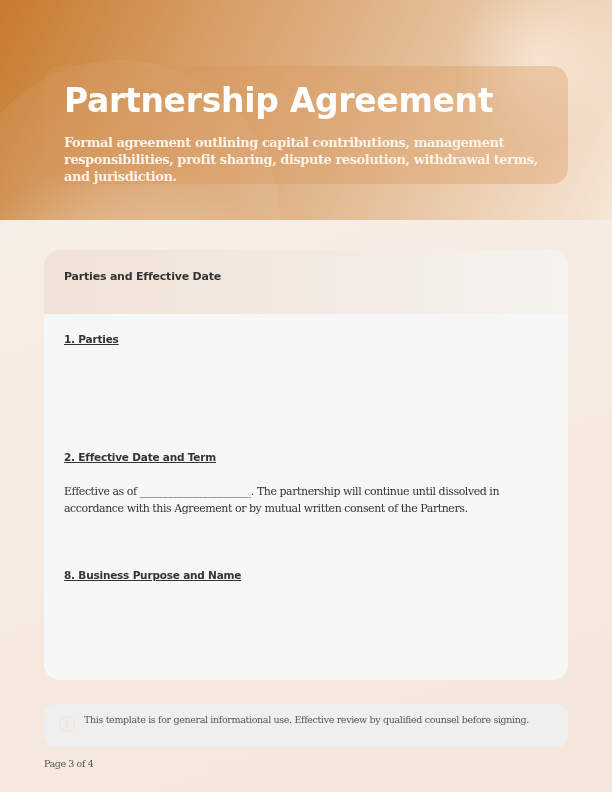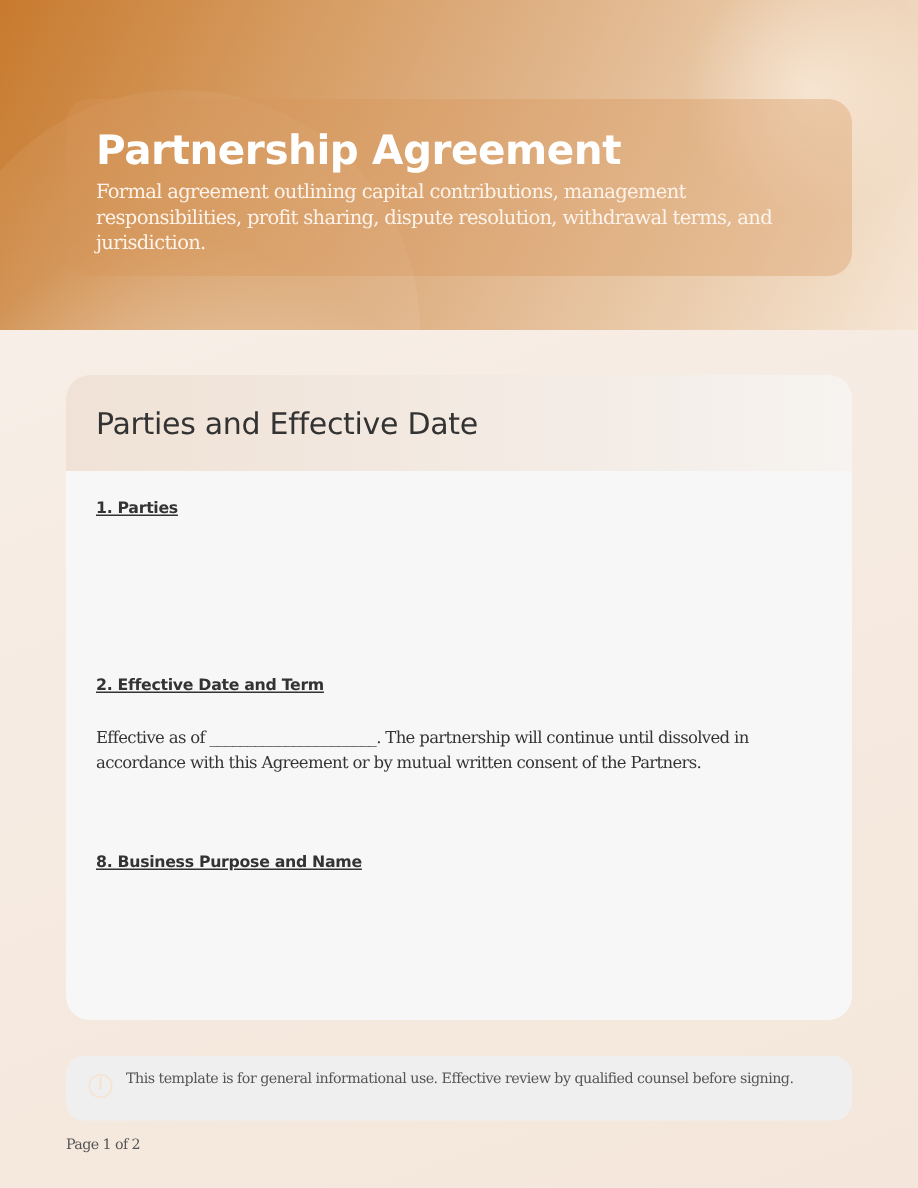--- a/index.html
+++ b/index.html
@@ -24,40 +24,40 @@
       background: radial-gradient(circle at 50% 85%, rgba(255,255,255,0.9) 0%, rgba(255,255,255,0.35) 25%, rgba(255,255,255,0.08) 55%, rgba(255,255,255,0.04) 100%);
     }
     .hero-card {
       position: absolute; left: 44px; top: 66px; width: 524px; height: 118px;
       border-radius: 16px;
       background: rgba(214,150,90,0.35);
       padding: 18px 20px 0 20px;
     }
     .hero-title {
       font-family: "DejaVu Sans", sans-serif; font-weight: bold;
-      font-size: 27px; color: #ffffff; letter-spacing: -0.3px;
+      font-size: 33px; color: #ffffff; letter-spacing: -0.3px;
       line-height: 34px;
     }
     .hero-sub {
-      margin-top: 2px;
+      margin-top: 16px;
       font-family: "DejaVu Serif", serif; font-size: 13px; line-height: 17px;
-      color: #fdf3ea; letter-spacing: -0.45px;
+      color: #fdf3ea; letter-spacing: -0.45px; font-weight: bold;
     }
     .card {
       position: absolute; left: 44px; top: 250px; width: 524px; height: 430px;
       border-radius: 16px; background: #f7f7f7; overflow: hidden;
     }
     .card-head {
       height: 64px;
       background: linear-gradient(90deg, #f0e2d6 0%, #f3ebe4 60%, #f6f3f0 100%);
       padding: 20px 20px 0 20px;
     }
     .card-title {
-      font-family: "DejaVu Sans", sans-serif; font-weight: normal;
-      font-size: 20px; color: #333333; letter-spacing: -0.2px;
+      font-family: "DejaVu Sans", sans-serif; font-weight: bold;
+      font-size: 11px; color: #333333; letter-spacing: -0.2px;
     }
     .sec-h {
       font-family: "DejaVu Sans", sans-serif; font-weight: bold;
       font-size: 10.5px; color: #333333; letter-spacing: -0.2px;
       line-height: 14px;
       text-decoration: underline;
     }
     .sec-p {
       margin-top: 20px;
       font-family: "DejaVu Serif", serif; font-size: 11px; line-height: 16.8px;
@@ -113,13 +113,13 @@
   <div class="s3">
     <h3 class="sec-h">8. Business Purpose and Name</h3>
   </div>
 </div>
 
 <div class="note">
   <span class="note-icon">i</span>
   <p class="note-text">This template is for general informational use. Effective review by qualified counsel before signing.</p>
 </div>
 
-<div class="page-num">Page 1 of 2</div>
+<div class="page-num">Page 3 of 4</div>
 
 </body></html>

